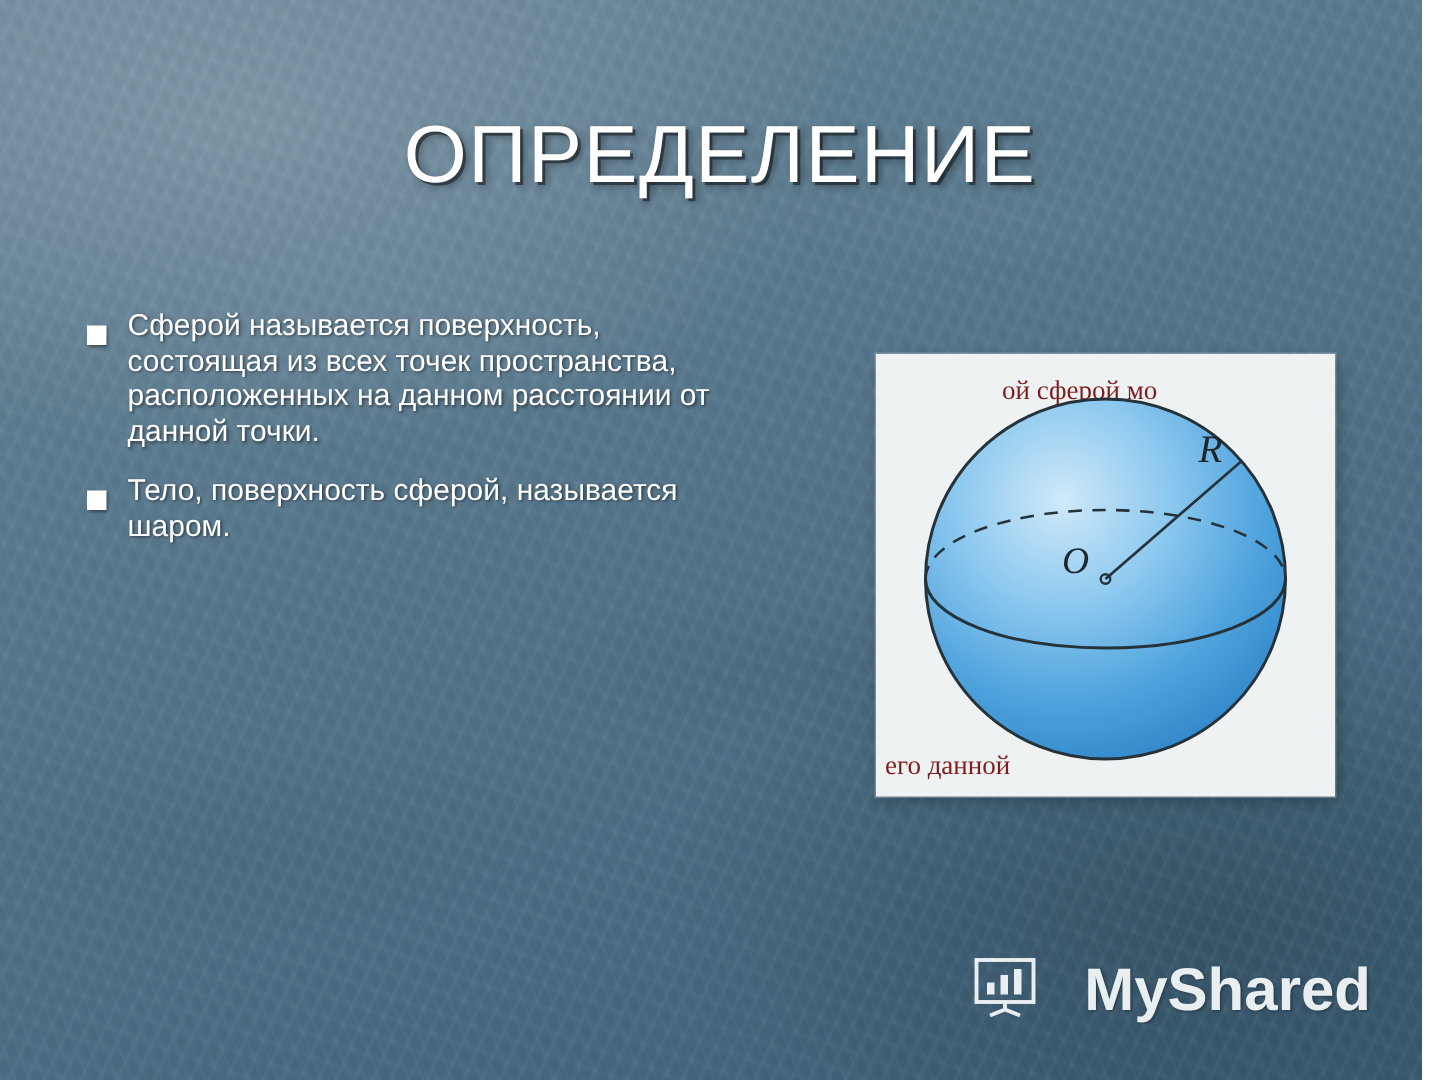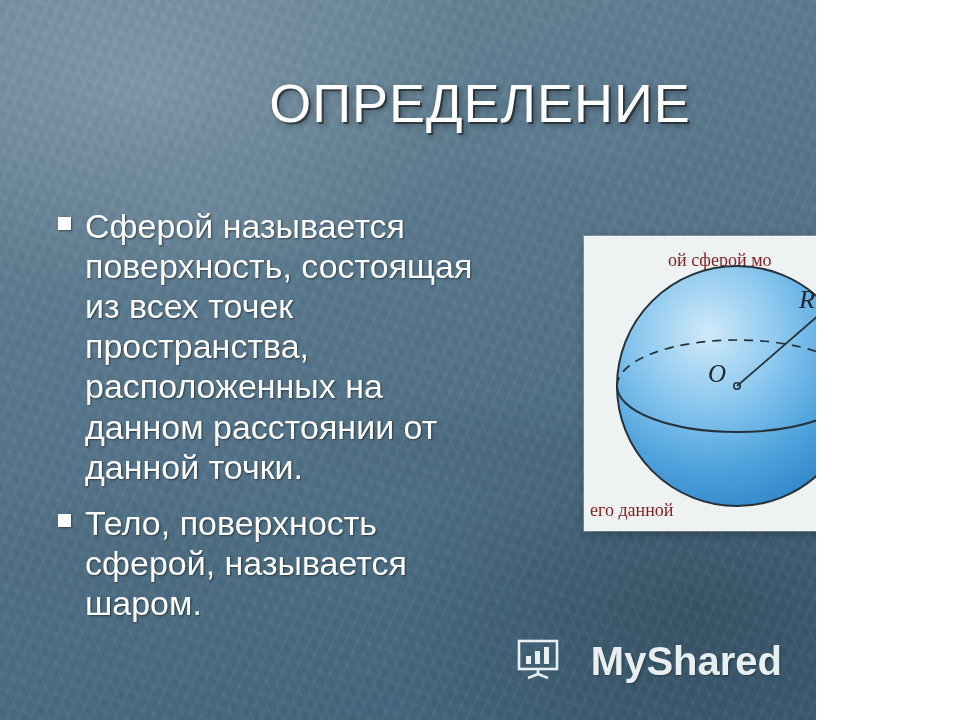--- a/index.html
+++ b/index.html
@@ -7,21 +7,21 @@
     padding: 0;
   }
   body {
     width: 960px;
     height: 720px;
     overflow: hidden;
     font-family: "Liberation Sans", sans-serif;
   }
   .slide {
     position: relative;
-    width: 816px;
+    width: 948px;
     height: 720px;
     background:
       radial-gradient(ellipse 70% 50% at 18% 12%, rgba(255,255,255,0.16), rgba(255,255,255,0) 60%),
       radial-gradient(ellipse 60% 45% at 85% 85%, rgba(0,0,0,0.18), rgba(0,0,0,0) 65%),
       linear-gradient(160deg, #6e8a9c 0%, #5f7e92 25%, #54748a 50%, #486b82 75%, #3d6078 100%);
     overflow: hidden;
   }
   
   .texture {
     position: absolute;
@@ -74,21 +74,21 @@
   .bullet .marker {
     flex: 0 0 auto;
     width: 13px;
     height: 13px;
     margin-top: 11px;
     margin-right: 14px;
     background: #ffffff;
     box-shadow: 1px 1px 2px rgba(0,0,0,0.45);
   }
   .bullet .text {
-    font-size: 34px;
+    font-size: 20px;
     line-height: 1.18;
     color: #ffffff;
     text-shadow: 1px 1px 2px rgba(0,0,0,0.5);
   }
 
   .figure {
     position: absolute;
     left: 584px;
     top: 236px;
     width: 306px;

